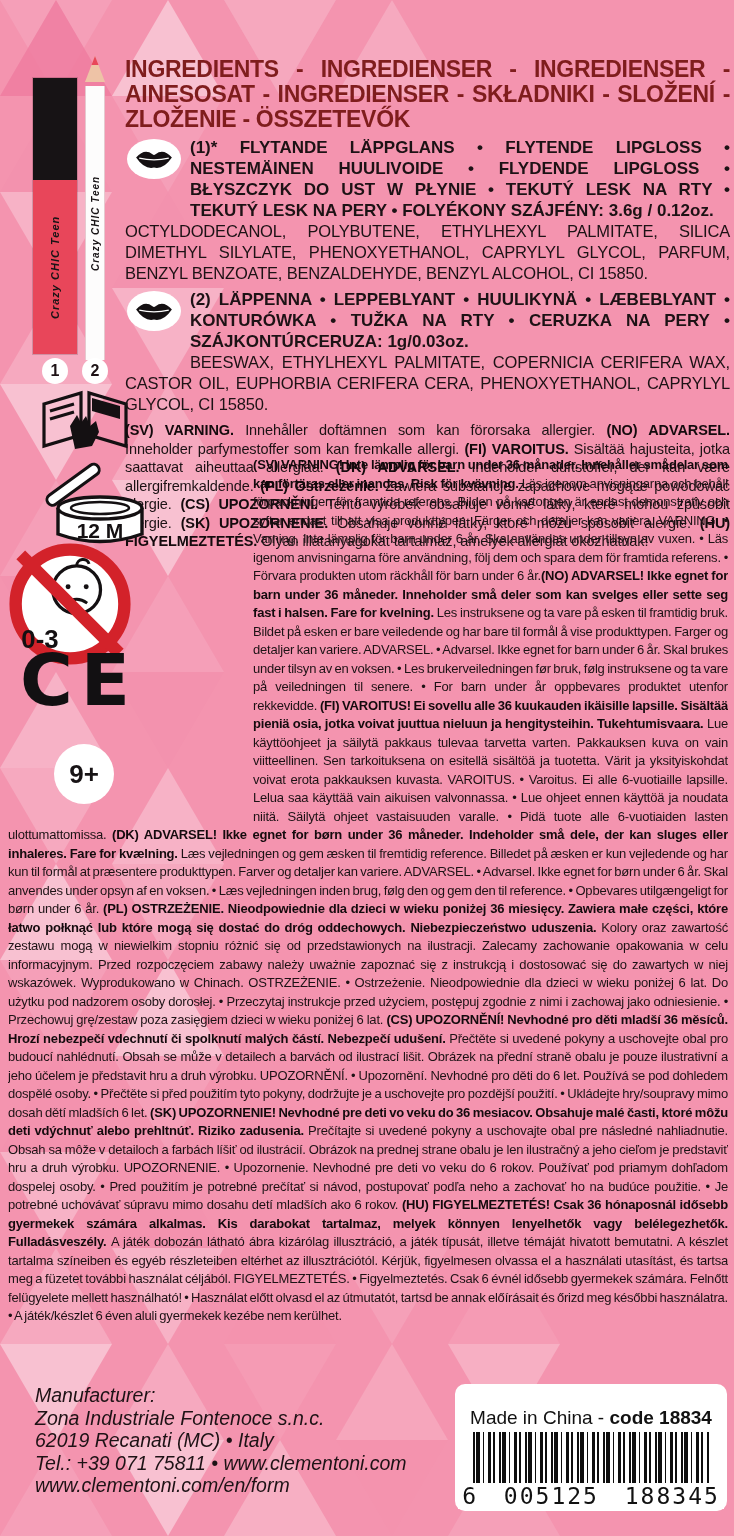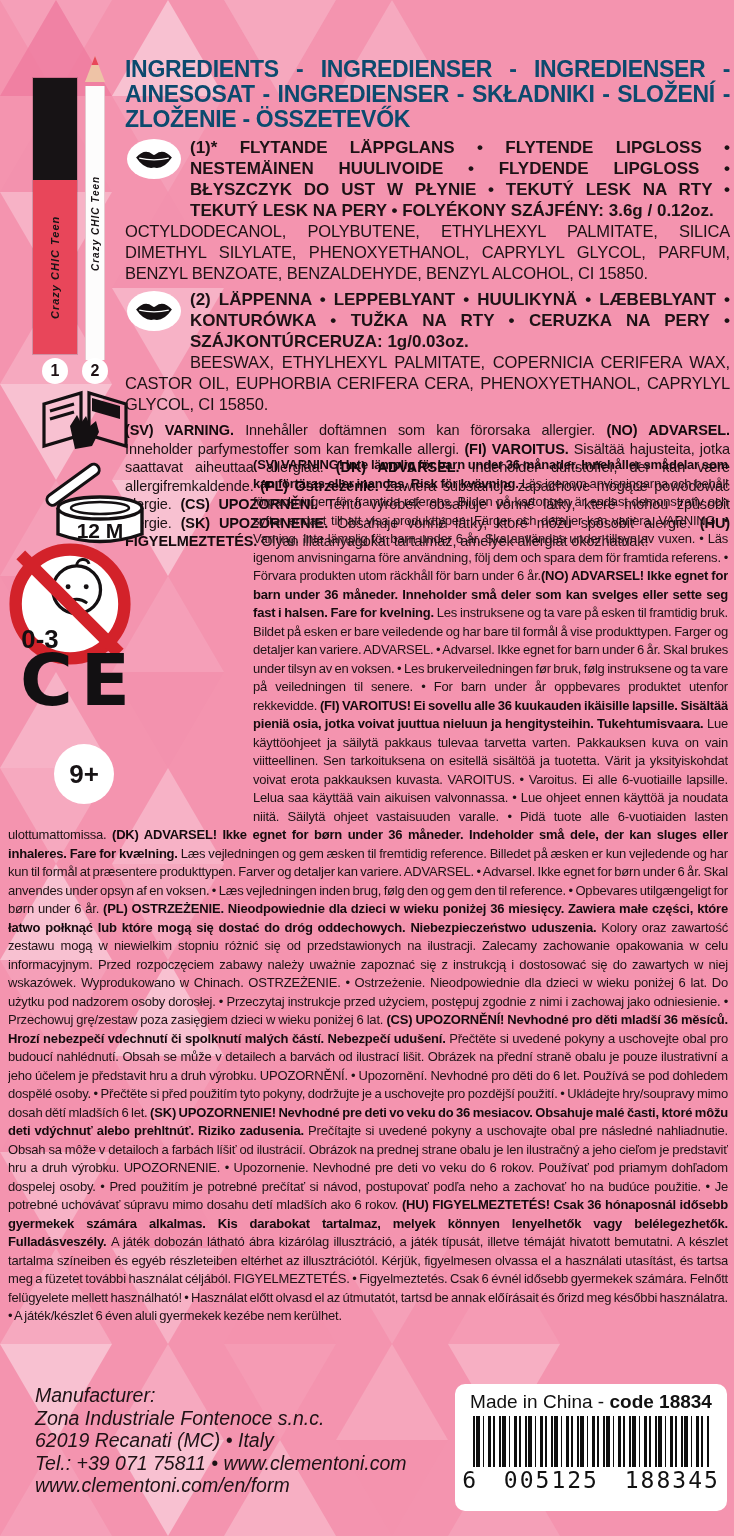--- a/index.html
+++ b/index.html
@@ -34,21 +34,21 @@
   .numbadge.n1{left:12px;top:298px;}
   .numbadge.n2{left:52px;top:298px;}
 
   
   .bookicon{left:34px;top:388px;width:102px;height:66px;}
 
   
   .rightcol{left:125px;top:57px;width:605px;}
   .hdr{
     font-weight:bold;font-size:23px;line-height:25px;letter-spacing:-0.3px;
-    color:#0c4a6e;text-align:justify;
+    color:#7f1d1d;text-align:justify;
   }
   .sec{margin-top:5px;text-align:justify;}
   .lipsbadge{
     float:left;width:54px;height:40px;margin:2px 9px 26px 2px;
     background:#fff;border-radius:50%;display:flex;align-items:center;justify-content:center;
   }
   .sec-title{display:block;font-weight:bold;font-size:17px;line-height:21px;text-align:justify;}
   .sec-ing{display:block;font-size:16.5px;line-height:21px;text-align:justify;letter-spacing:-0.2px;}
   .allergy{
     margin-top:6px;font-size:14.5px;line-height:18.5px;text-align:justify;
@@ -74,21 +74,21 @@
   .safety{
     font-size:13px;line-height:18.5px;text-align:justify;
     letter-spacing:-0.2px;word-spacing:-1px;
   }
 
   
   .manu{left:35px;top:1384px;width:400px;font-size:19.5px;line-height:22.5px;font-style:italic;}
   .manu .bold{font-weight:bold;}
   .barcodebox{
     left:455px;top:1384px;width:272px;height:127px;background:#fff;border-radius:10px;
-    display:flex;flex-direction:column;align-items:center;padding-top:7px;box-sizing:border-box;
+    display:flex;flex-direction:column;align-items:center;padding-top:23px;box-sizing:border-box;
   }
   .bclabel{font-size:19px;color:#111;}
   .bars{
     width:236px;height:58px;margin-top:3px;
     background:repeating-linear-gradient(90deg,
       #0e0e0e 0 2px,#fff 2px 3px,#0e0e0e 3px 7px,#fff 7px 10px,
       #0e0e0e 10px 11px,#fff 11px 15px,#0e0e0e 15px 18px,#fff 18px 20px,
       #0e0e0e 20px 22px,#fff 22px 26px);
   }
   .bcdigits{

